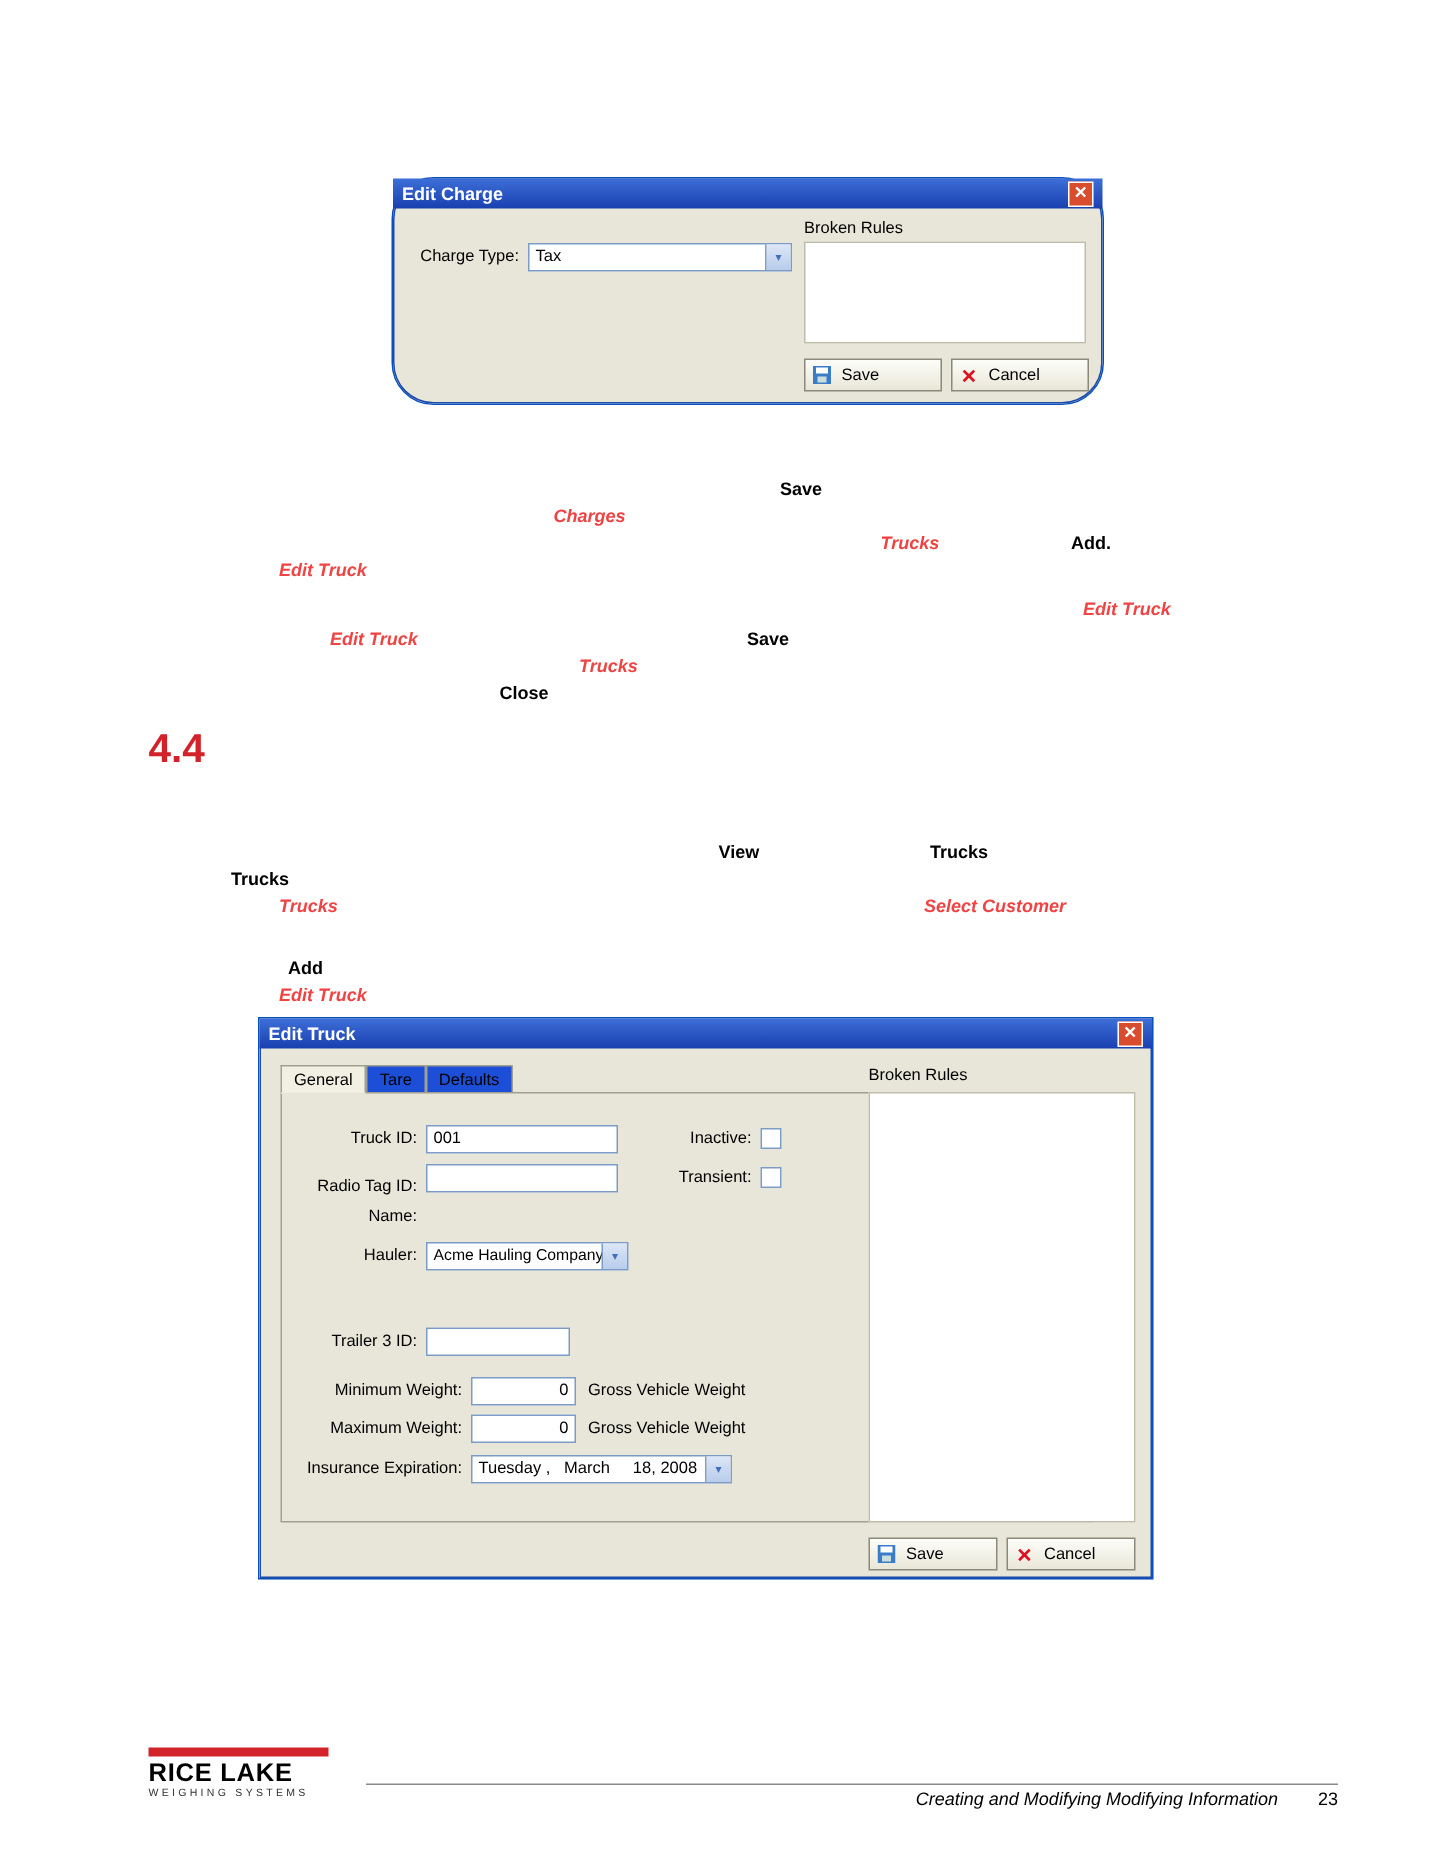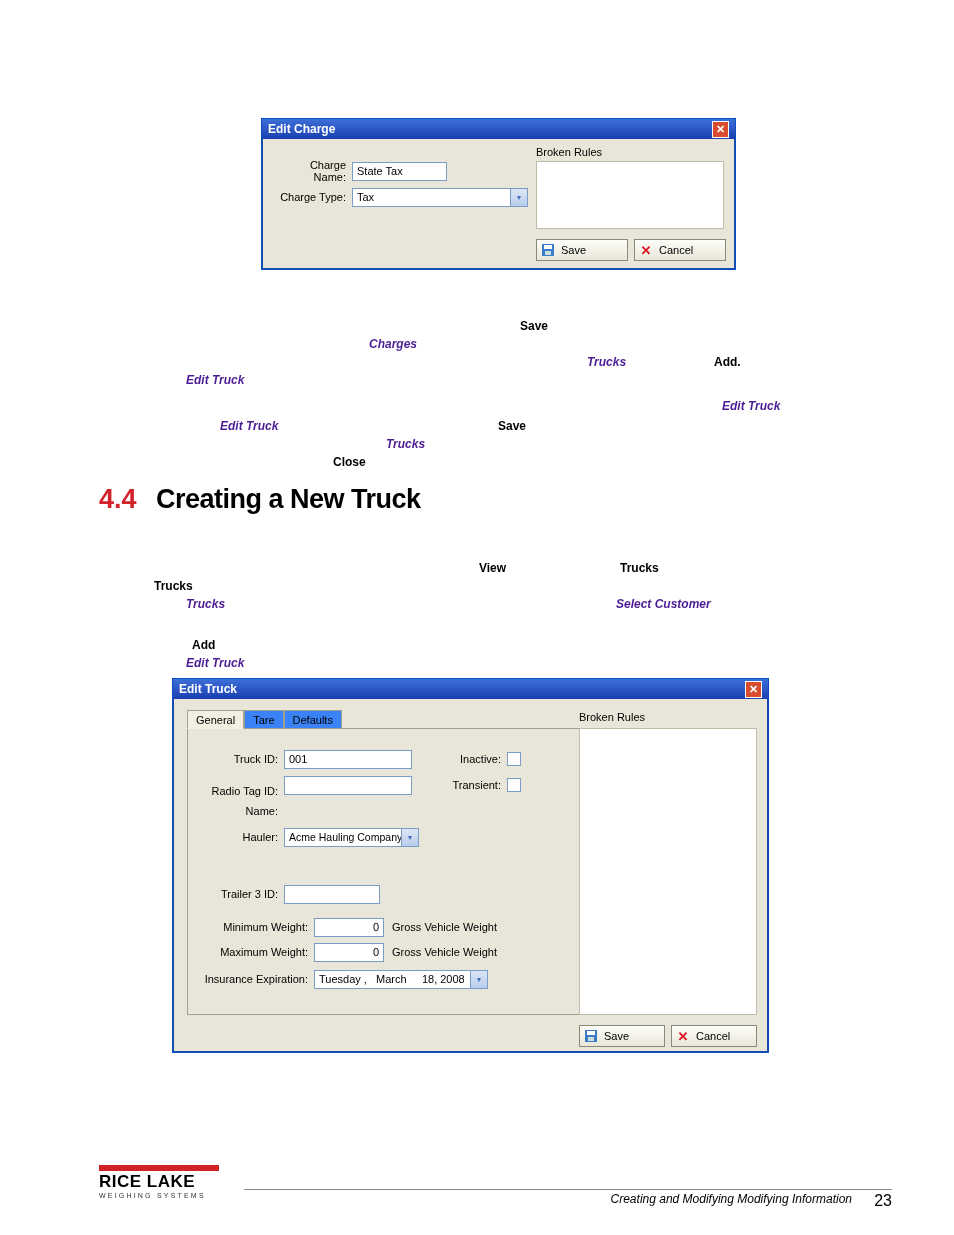--- a/index.html
+++ b/index.html
@@ -35,21 +35,21 @@
   .titlebar .close-btn {
     width: 17px; height: 17px;
     background: #d94c2e;
     border: 1px solid #fff;
     display: flex; align-items: center; justify-content: center;
     color: #fff; font-size: 11px; line-height: 1;
   }
   .dlg-body { position: relative; font-size: 11px; }
 
   
-  .edit-charge { left: 261px; top: 118px; width: 475px; height: 152px; }
+  .edit-charge { left: 261px; top: 118px; width: 475px; height: 152px; border-radius: 28px; }
   .ec-left { position: absolute; left: 14px; top: 22px; }
   .ec-row { display: flex; align-items: center; margin-bottom: 6px; height: 20px; }
   .ec-label { width: 70px; text-align: right; margin-right: 6px; font-size: 11px; }
   .ec-input {
     border: 1px solid #7a9cc6; font-size: 11px; padding: 2px 4px;
     background: #fff; height: 19px;
   }
   .ec-input.name { width: 95px; }
   .ec-input.rate { width: 75px; text-align: right; }
   .ec-select {
@@ -82,70 +82,66 @@
   .btn .icon { width: 14px; margin-right: 6px; display: flex; align-items: center; justify-content: center; }
   .disk-icon { width: 12px; height: 12px; }
   .x-icon { color: #d12; font-weight: bold; font-size: 13px; }
 
   
   .body-text {
     position: absolute; font-size: 12px; line-height: 16px;
     color:#fff; 
   }
   .body-text b, .body-text i { color: #000; }
-  .body-text .ib { color:#4c1d95; font-style: italic; font-weight: bold; }
+  .body-text .ib { color:#ef4444; font-style: italic; font-weight: bold; }
 
   .section-num { color: #d2232a; font-family: Arial, sans-serif; font-weight: bold; font-size: 27px; position:absolute; }
   .section-title { font-family: "Arial Black", Arial, sans-serif; font-weight: 900; font-size: 27px; position:absolute; color:#000; letter-spacing:-0.5px;}
 
   
   .edit-truck { left: 172px; top: 678px; width: 597px; height: 375px; }
   .tabs { position: absolute; left: 14px; top: 11px; display: flex; font-size: 11px; }
   .tab {
     border: 1px solid #a0a090; border-bottom: none;
-    padding: 2px 8px; background: #3b82f6; margin-right: 0;
+    padding: 2px 8px; background: #1d4ed8; margin-right: 0;
     height: 19px; display: flex; align-items: center;
   }
   .tab.active { background: #f2f0e3; border-bottom: 1px solid #f2f0e3; position: relative; z-index: 2; }
   .tab-panel {
     position: absolute; left: 14px; top: 29px; width: 542px; height: 287px;
     border: 1px solid #a0a090; background: #e8e6d8;
   }
   .tp-row { position: absolute; display: flex; align-items: center; height: 20px; }
   .tp-label { text-align: right; font-size: 11px; margin-right: 6px; }
   .tp-input { border: 1px solid #7a9cc6; background:#fff; height: 19px; font-size:11px; padding: 2px 4px; }
   .cb { width: 14px; height: 14px; border:1px solid #7a9cc6; background:#fff; }
 
   
   .footer-line { position: absolute; left: 244px; top: 1189px; width: 648px; border-top: 1px solid #8a8a8a; }
   .footer-text { position: absolute; right: 62px; top: 1192px; font-size: 12px; font-style: italic; }
-  .footer-page { position: absolute; right: 62px; top: 1192px; font-size: 16px; font-style: normal; }
+  .footer-page { position: absolute; right: 62px; top: 1192px; font-size: 12px; font-style: normal; }
   .logo { position: absolute; left: 99px; top: 1165px; width: 136px; }
   .logo .redbar { width: 120px; height: 6px; background: #d2232a; margin-bottom: 1px; }
   .logo .txt { font-family: Arial, sans-serif; font-weight: 900; font-size: 17px; color:#000; letter-spacing:0.5px; }
   .logo .sub { font-size: 7px; letter-spacing: 2.2px; color:#333; }
 
 </style>
 </head>
 <body>
 <div class="page">
 
 <div class="dlg edit-charge">
   <div class="titlebar">
     <span>Edit Charge</span>
     <div class="close-btn">
       <span>✕</span>
     </div>
   </div>
   <div class="dlg-body">
     <div class="ec-left">
-      <div class="ec-row">
-        <div class="ec-label">Charge Name:</div>
-        <input class="ec-input name" value="State Tax" style="">
-      </div>
       <div class="ec-row">
         <div class="ec-label">Charge Type:</div>
         <div class="ec-select">
           <span>Tax</span>
           <div class="combo-arrow">▾</div>
         </div>
       </div>
     </div>
     <div class="br-label" style="left:274px; top:7px;">Broken Rules</div>
     <div class="br-panel" style="left:274px; top:22px; width:188px; height:68px;"></div>
@@ -171,21 +167,20 @@
 <div class="body-text" style="left:587px; top:354px;"><span class="ib">Trucks</span></div>
 <div class="body-text" style="left:714px; top:354px;"><b>Add.</b></div>
 <div class="body-text" style="left:186px; top:372px;"><span class="ib">Edit Truck</span></div>
 <div class="body-text" style="left:722px; top:398px;"><span class="ib">Edit Truck</span></div>
 <div class="body-text" style="left:220px; top:418px;"><span class="ib">Edit Truck</span></div>
 <div class="body-text" style="left:498px; top:418px;"><b>Save</b></div>
 <div class="body-text" style="left:386px; top:436px;"><span class="ib">Trucks</span></div>
 <div class="body-text" style="left:333px; top:454px;"><b>Close</b></div>
 
 <div class="section-num" style="left:99px; top:484px;">4.4</div>
-<div class="section-title" style="left:156px; top:484px;">Creating a New Truck</div>
 
 <div class="body-text" style="left:479px; top:560px;"><b>View</b></div>
 <div class="body-text" style="left:620px; top:560px;"><b>Trucks</b></div>
 <div class="body-text" style="left:154px; top:578px;"><b>Trucks</b></div>
 <div class="body-text" style="left:186px; top:596px;"><span class="ib">Trucks</span></div>
 <div class="body-text" style="left:616px; top:596px;"><span class="ib">Select Customer</span></div>
 <div class="body-text" style="left:192px; top:637px;"><b>Add</b></div>
 <div class="body-text" style="left:186px; top:655px;"><span class="ib">Edit Truck</span></div>
 
 <div class="dlg edit-truck">

